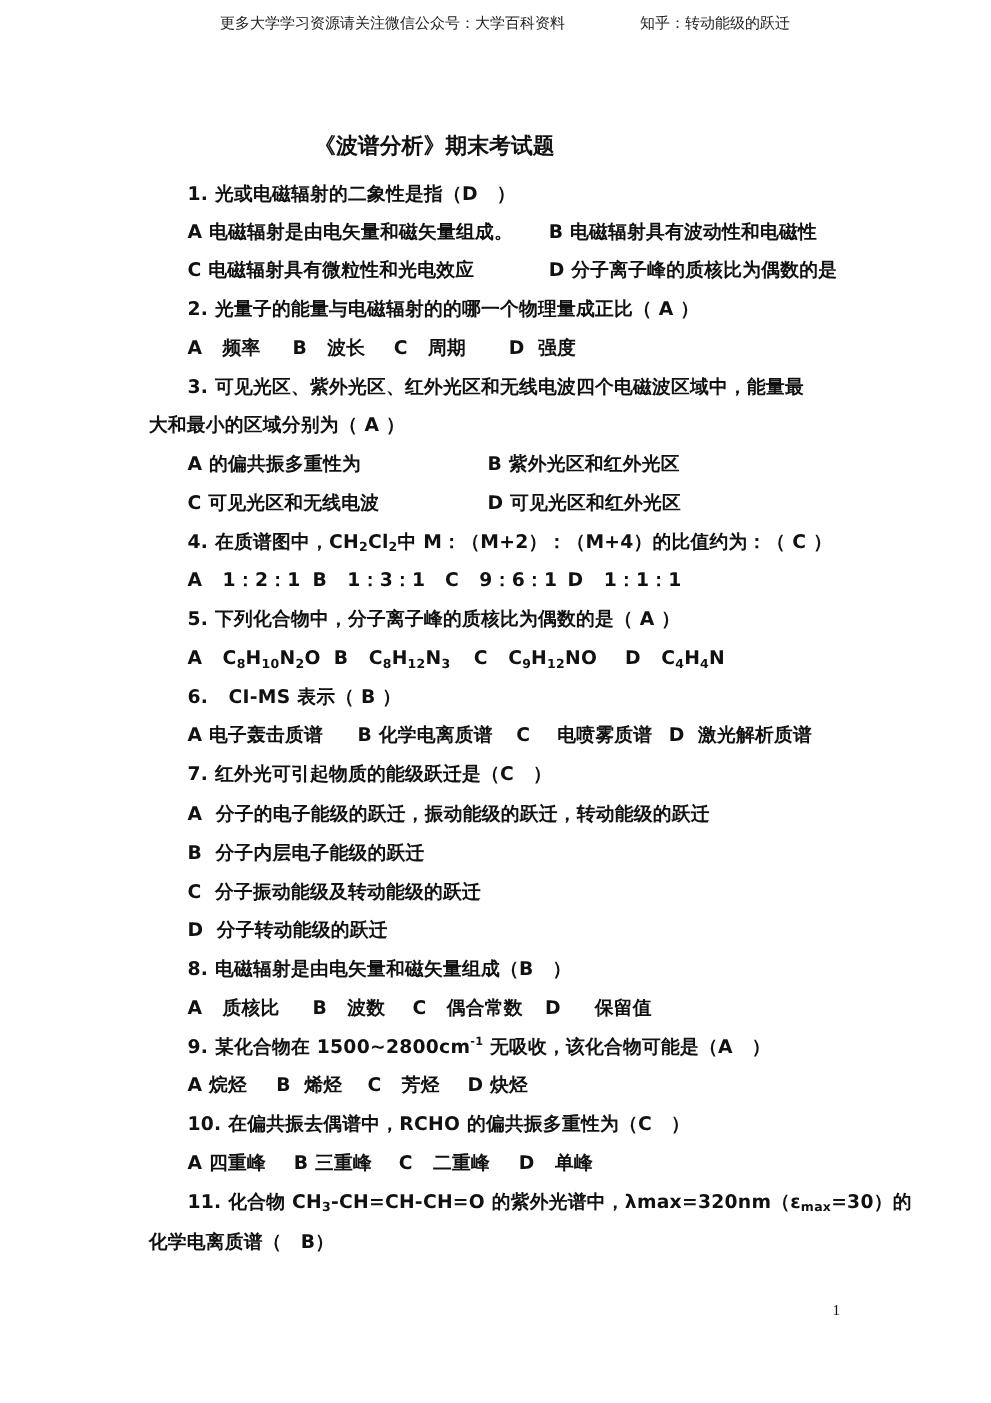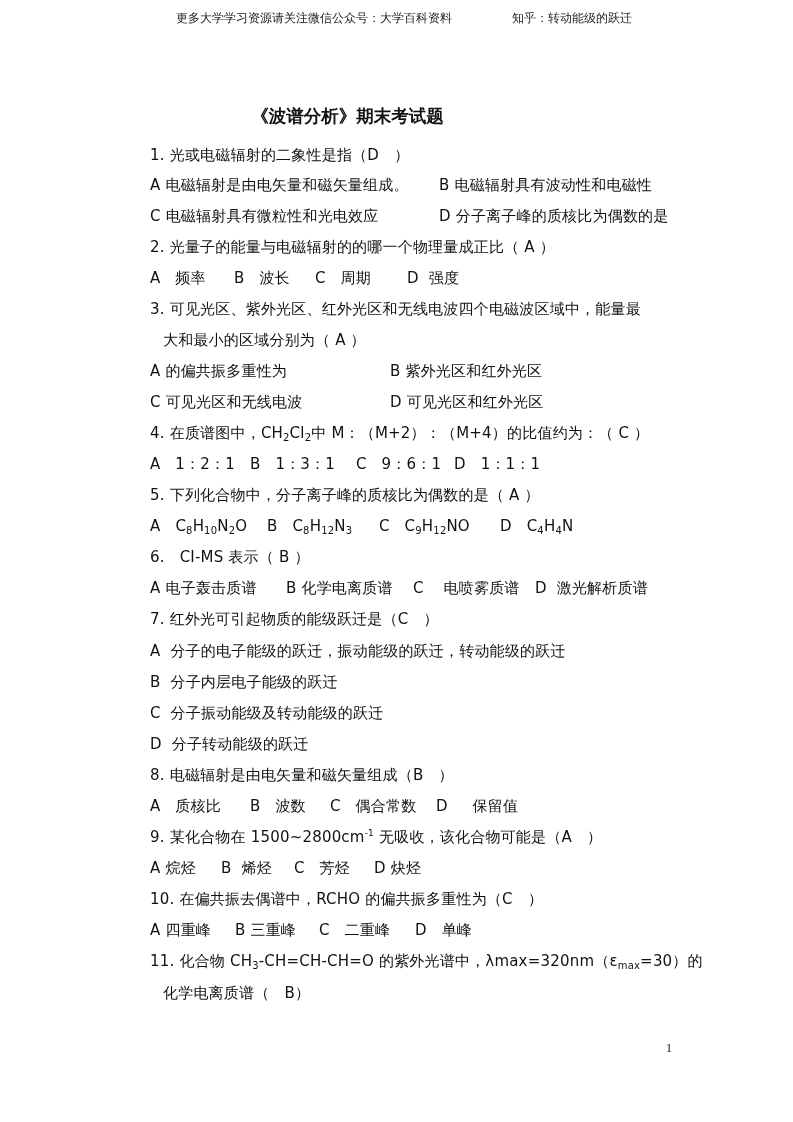--- a/index.html
+++ b/index.html
@@ -18,22 +18,23 @@
   .title {
     position: absolute; top: 104px; left: 0; width: 653px; text-align: center;
     font-size: 17.5px; font-weight: bold;
     font-family: "DejaVu Sans", "Liberation Sans", sans-serif;
     padding-left: 42px; box-sizing: border-box;
   }
   .line {
     position: absolute; left: 150px; font-size: 15px; white-space: nowrap;
     font-family: "DejaVu Sans", "Liberation Sans", sans-serif;
     letter-spacing: 0.2px;
+    font-weight: bold;
   }
-  .line.full { left: 119px; margin-left: 44px; }
+  .line.full { left: 119px; }
   .line .col2 { position: absolute; top: 0; text-align: right; }
   sub { font-size: 10px; vertical-align: -3px; line-height: 0; }
   sup { font-size: 9px; vertical-align: 6px; line-height: 0; }
   .page-num {
     position: absolute; left: 666px; top: 1041px; font-size: 12px;
     font-family: "Liberation Serif", serif;
   }
 </style>
 </head>
 <body>

